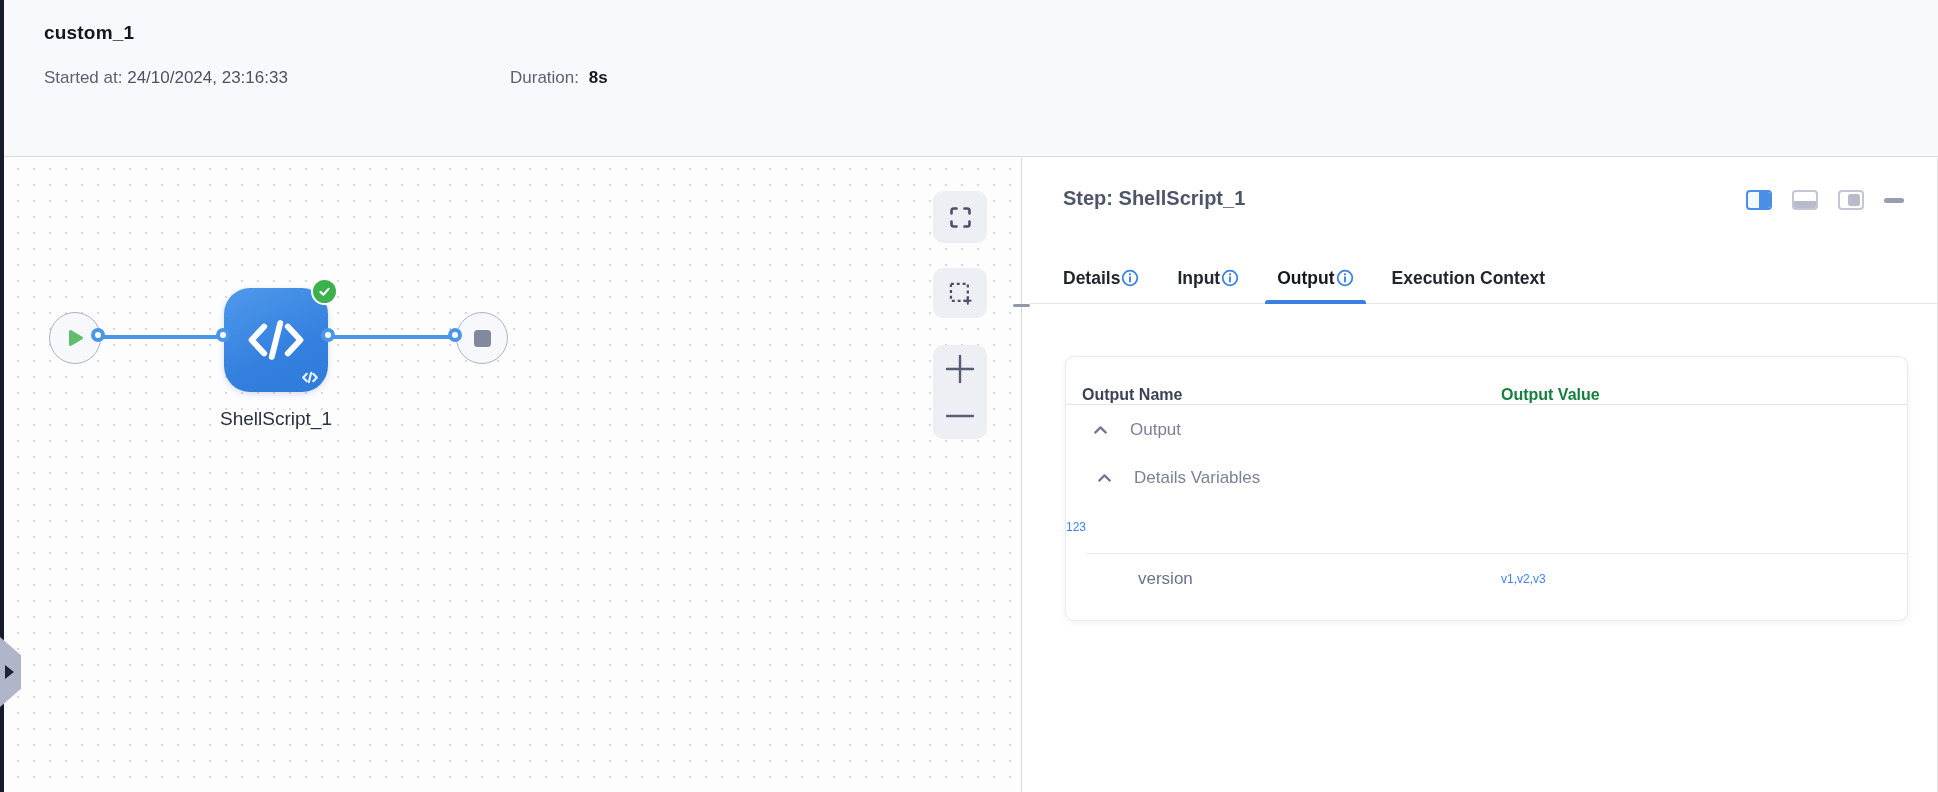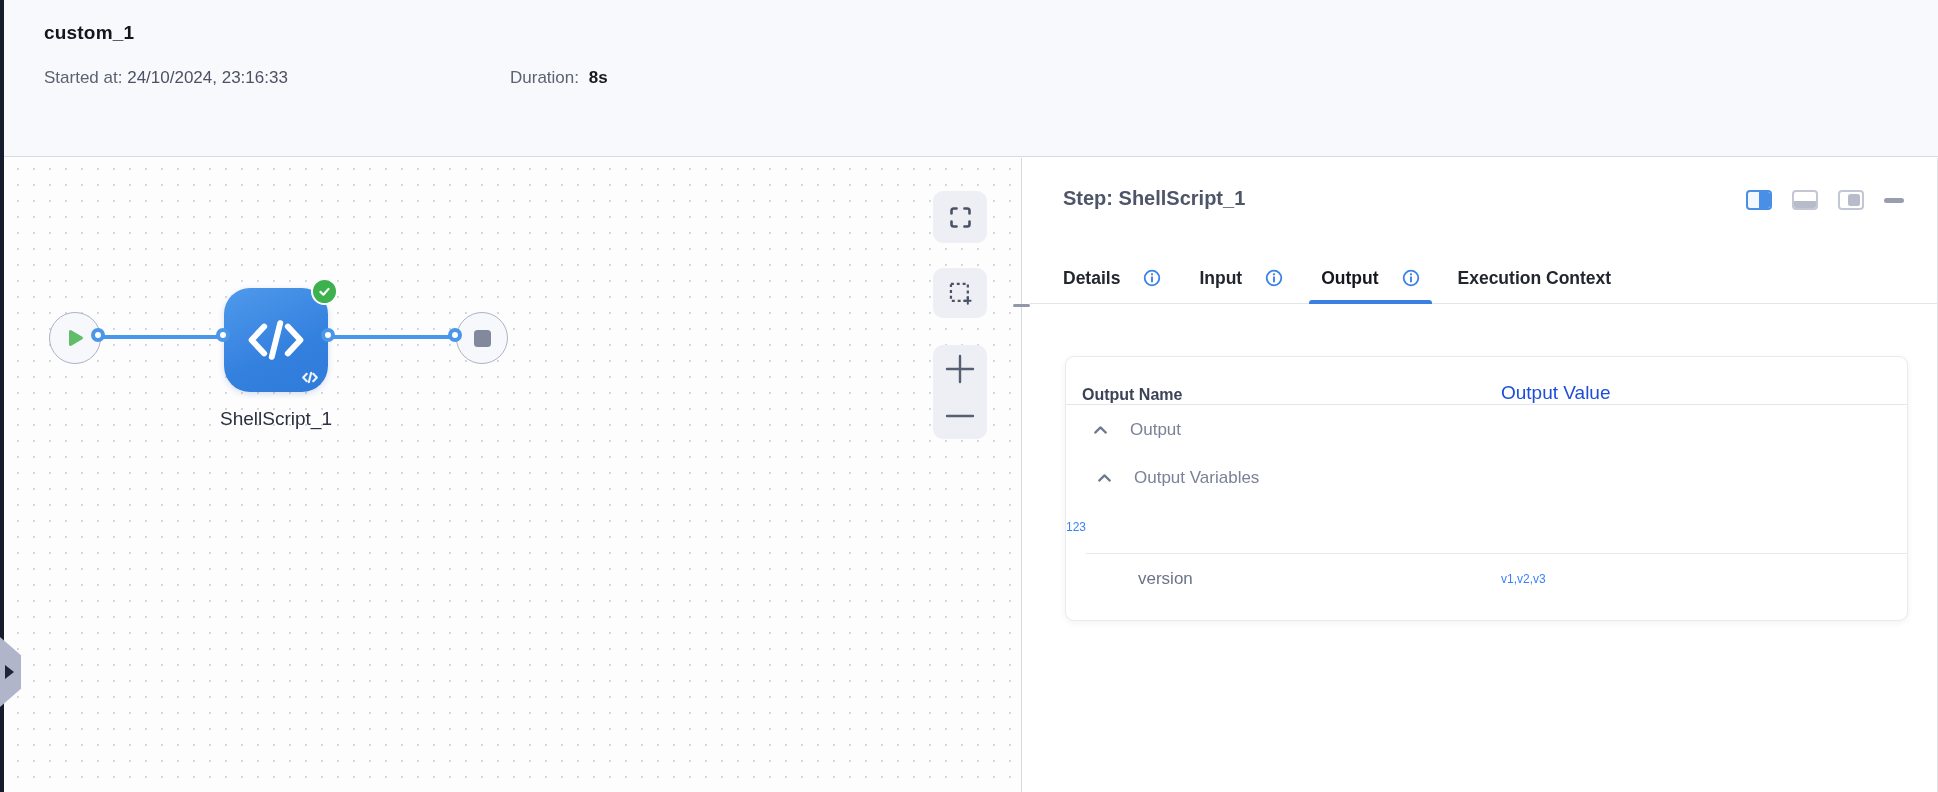--- a/index.html
+++ b/index.html
@@ -79,33 +79,33 @@
   .li-split-v .fill { position:absolute; right:0; top:0; bottom:0; width:50%; background:#4a8fe6; }
   .li-split-h { border:2px solid #c3c7d3; overflow:hidden; }
   .li-split-h .fill { position:absolute; left:0; right:0; bottom:0; height:7px; background:#b8bcca; }
   .li-panel { border:2px solid #c3c7d3; }
   .li-panel .fill { position:absolute; right:2px; top:2px; bottom:2px; width:12px; background:#b8bcca; border-radius:2.5px; }
   .li-collapse { width:20px; height:5px; background:#989eae; border-radius:2.5px; cursor:pointer; }
 
   
   .tabs { position:absolute; left:0; right:8px; top:95px; height:51px;
     border-bottom:1px solid #e3e5ea; padding-left:33px; display:flex; gap:38px; align-items:center; }
-  .tab { position:relative; height:100%; display:flex; align-items:center; gap:23px; cursor:pointer; }
+  .tab { position:relative; height:100%; display:flex; align-items:center; gap:1px; cursor:pointer; }
   .tab-label { font-size:17.5px; font-weight:600; color:#22262f; }
   .tab.active .tab-label { font-weight:700; color:#14171e; }
   .tab.active::after { content:""; position:absolute; left:-12px; right:-12px; bottom:-1px; height:4px;
     background:#3b7fe0; border-radius:3px 3px 0 0; }
 
   
   .card { position:absolute; left:35px; top:198px; width:843px; background:#fff;
     border:1px solid #e8eaef; border-radius:9px; box-shadow:0 2px 7px rgba(25,32,56,.06);
     padding-bottom:16px; }
   .t-header { display:flex; align-items:flex-end; height:48px; border-bottom:1px solid #e3e6ec; }
   .col-name { flex:0 0 435px; padding-left:16px; font-size:16px; font-weight:700; color:#3d4356; }
-  .col-value { font-size:19px; font-weight:400; color:#1d4ed8; }
+  .col-value { font-size:16px; font-weight:700; color:#15803d; }
   .t-row { display:flex; align-items:center; }
   .t-row .cell-name { flex:0 0 435px; display:flex; align-items:center; }
   .row-group1 { height:50px; }
   .row-group2 { height:46px; }
   .row-leaf1 { height:52px; }
   .row-leaf2 { height:50px; }
   .chev-btn { background:none; border:none; padding:0; cursor:pointer; display:flex; align-items:center; }
   .row-group1 .chev-btn { margin-left:27px; }
   .row-group2 .chev-btn { margin-left:31px; }
   .group-label { margin-left:22px; font-size:17px; color:#7b8297; }
@@ -286,21 +286,21 @@
         <div class="leaf-value"></div>
       </div>
 
       <div class="t-row row-group2">
         <div class="cell-name">
           <button class="chev-btn">
             <svg width="15" height="10" viewBox="0 0 15 10">
               <polyline points="2.2,7.6 7.5,2.4 12.8,7.6" fill="none" stroke="#707890" stroke-width="2.2" stroke-linecap="round" stroke-linejoin="round"></polyline>
             </svg>
           </button>
-          <span class="group-label">Output Variables</span>
+          <span class="group-label">Details Variables</span>
         </div>
         <div class="leaf-value"></div>
       </div>
 
       <div class="t-row row-leaf1">
         <div class="leaf-value">123</div>
       </div>
 
       <div class="t-sep"></div>
 

